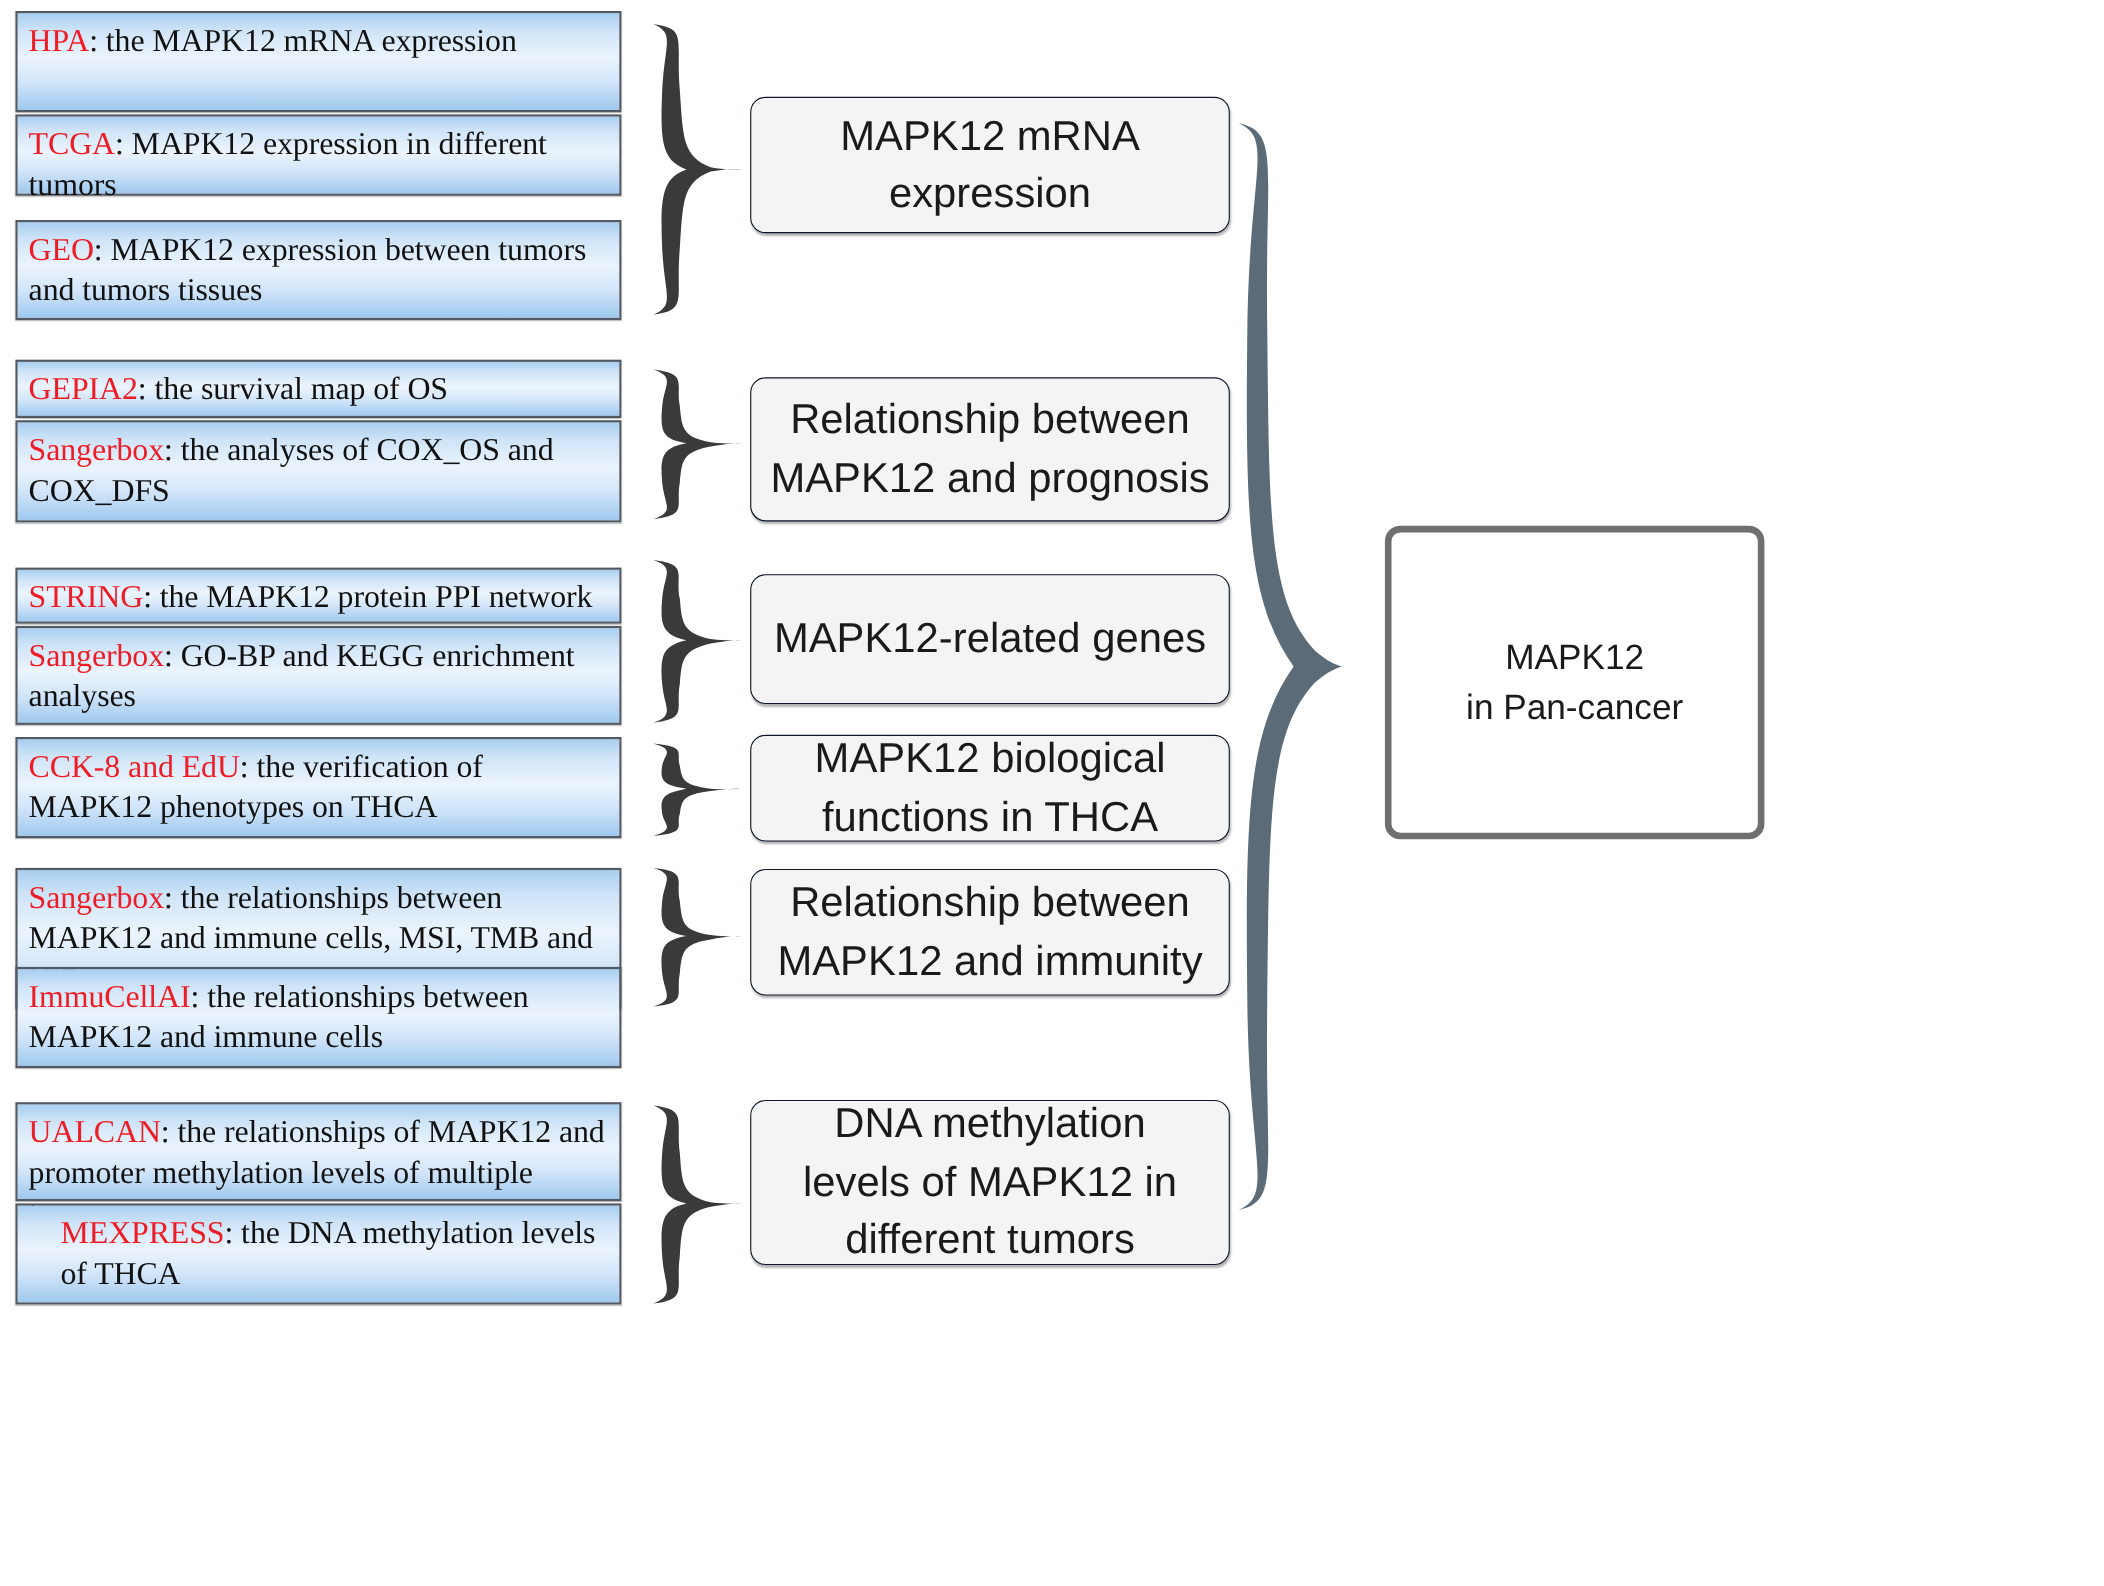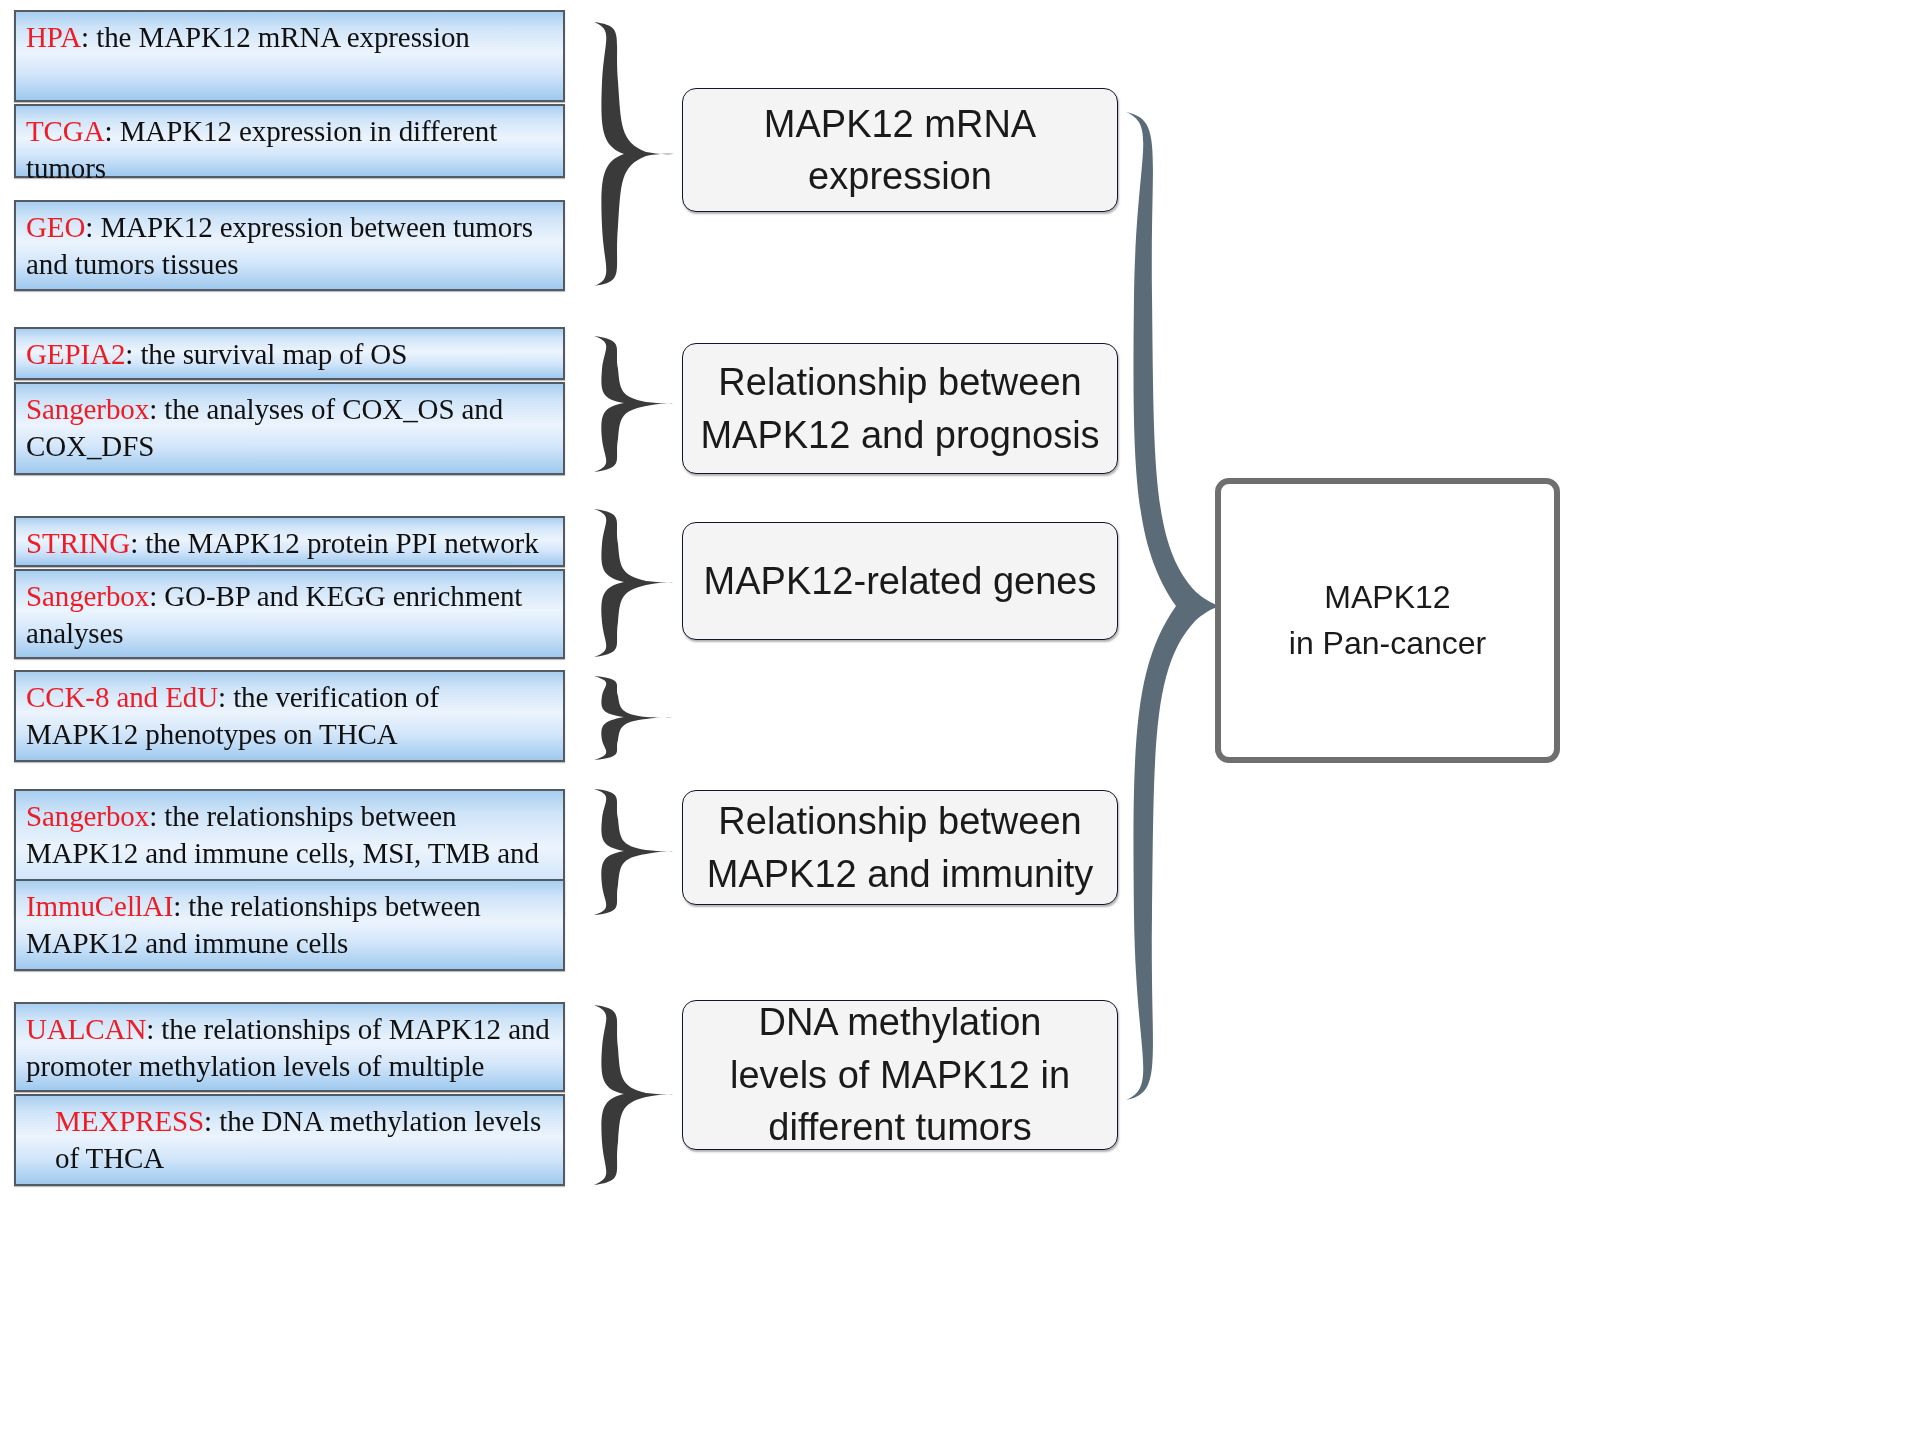--- a/index.html
+++ b/index.html
@@ -66,20 +66,21 @@
     border-radius: 14px;
     background: #ffffff;
     color: #1a1a1a;
     font-family: "Liberation Sans", "DejaVu Sans", sans-serif;
     font-size: 32px;
     line-height: 1.42;
     text-align: center;
     display: flex;
     align-items: center;
     justify-content: center;
+    margin-left: 44px;
   }
 
   
   .brace {
     position: absolute;
     pointer-events: none;
   }
   .brace svg { display: block; overflow: visible; }
 
   .bigbrace { position: absolute; pointer-events: none; }
@@ -199,20 +200,24 @@
 
   <div class="midbox" style="left:682px; top:343px; width:436px; height:131px;">
     <span style="white-space:pre-line;">Relationship between
 MAPK12 and prognosis</span>
   </div>
 
   <div class="midbox" style="left:682px; top:522px; width:436px; height:118px;">
     <span style="white-space:pre-line;">MAPK12-related genes</span>
   </div>
 
+  <div class="midbox" style="left:682px; top:668px; width:436px; height:97px;">
+    <span style="white-space:pre-line;">MAPK12 biological
+functions in THCA</span>
+  </div>
 
   <div class="midbox" style="left:682px; top:790px; width:436px; height:115px;">
     <span style="white-space:pre-line;">Relationship between
 MAPK12 and immunity</span>
   </div>
 
   <div class="midbox" style="left:682px; top:1000px; width:436px; height:150px;">
     <span style="white-space:pre-line;">DNA methylation
 levels of MAPK12 in
 different tumors</span>

